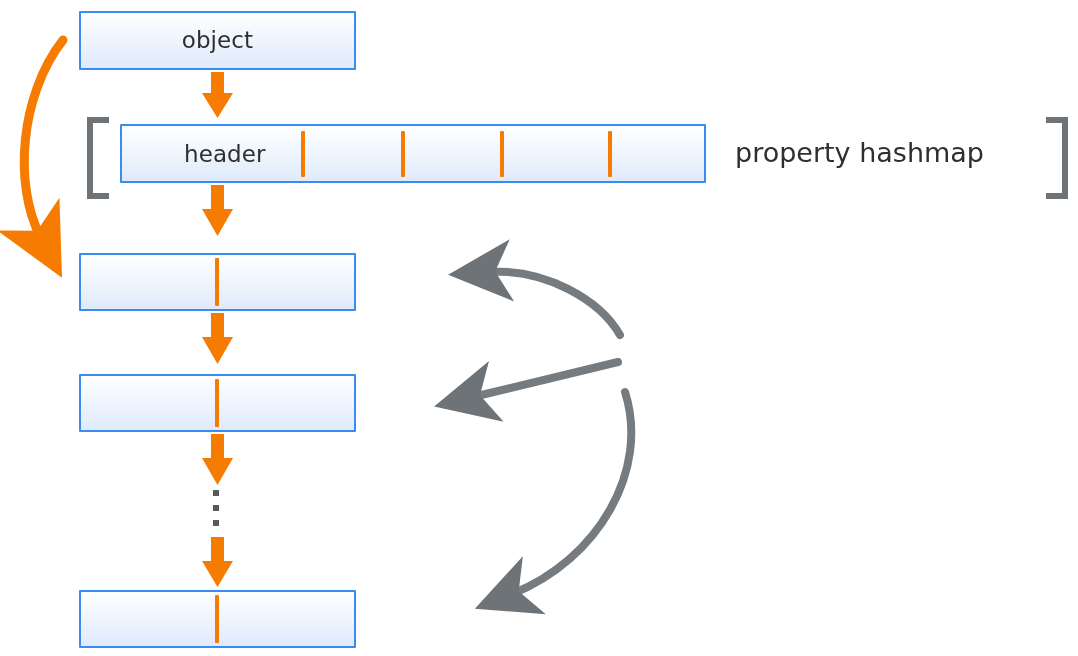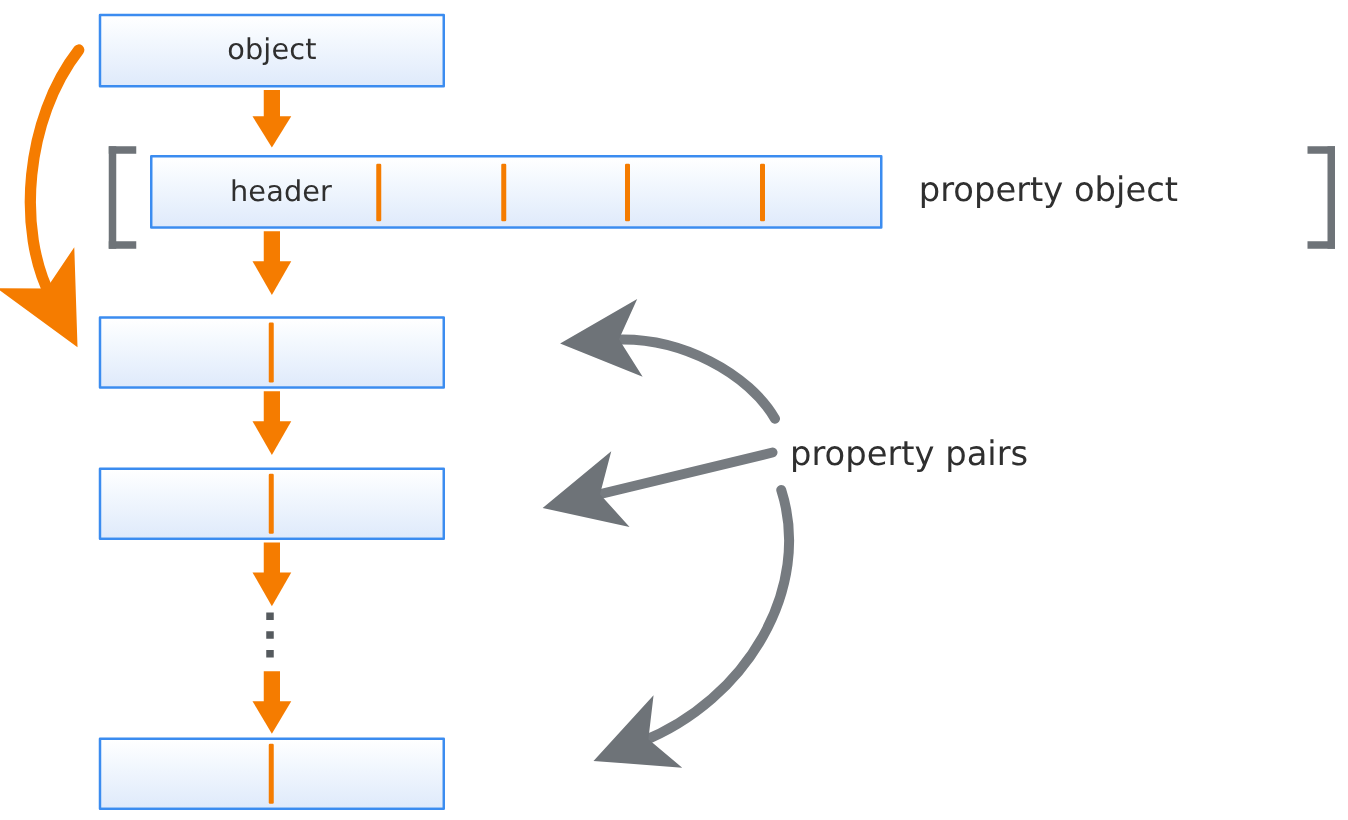--- a/index.html
+++ b/index.html
@@ -188,17 +188,16 @@
 
   <div class="dots-group">
     <div class="dot"></div>
     <div class="dot"></div>
     <div class="dot"></div>
   </div>
 
   <div class="bracket" id="bracket-left"></div>
   <div class="bracket" id="bracket-right"></div>
 
-  <div class="annotation" id="label-hashmap">property object</div>
-
-  <div class="annotation" id="label-pairs">property pairs</div>
+  <div class="annotation" id="label-hashmap">property hashmap</div>
+
 
 </div>
 
 </body></html>

